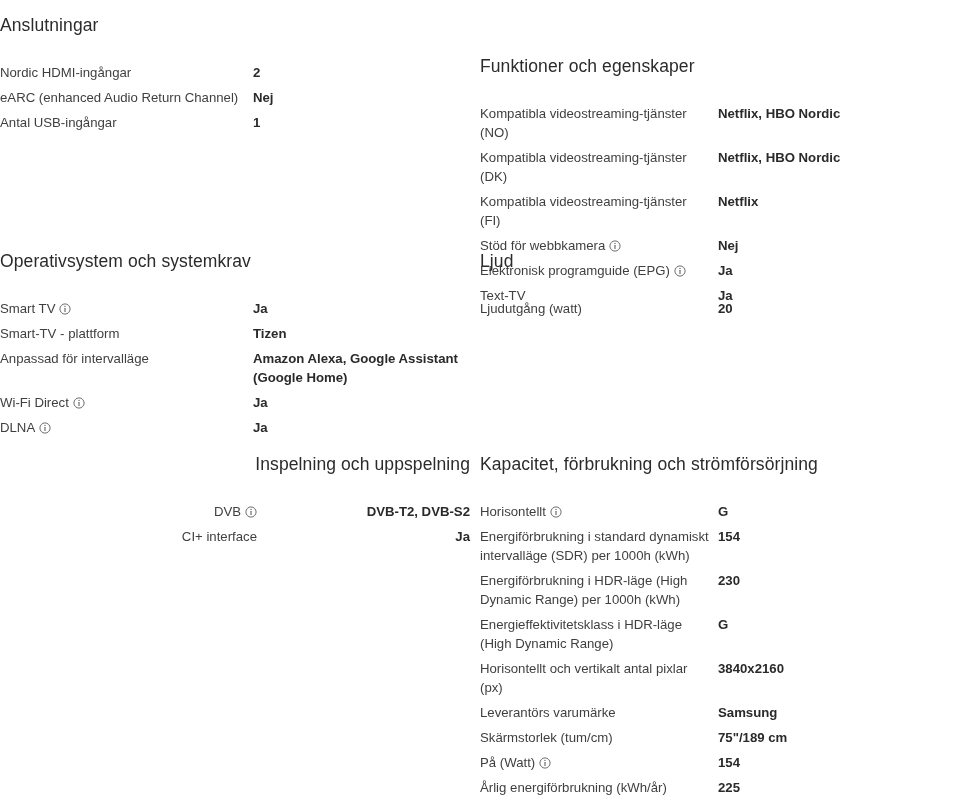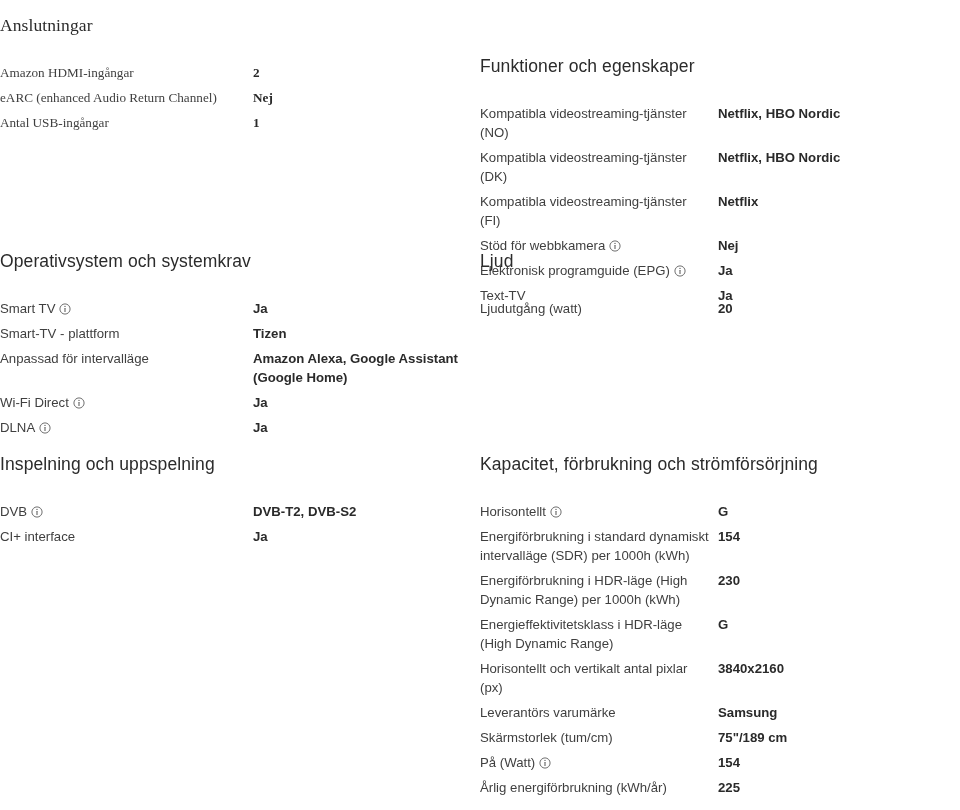--- a/index.html
+++ b/index.html
@@ -96,27 +96,27 @@
 
   
   .gap-title { height: 24px; }
 </style>
 </head>
 <body>
 
 <div class="page">
   <div class="columns">
     <div class="col col-left" id="col-left" style="position: relative;">
-        <div class="section" style="position: absolute; top: 14px; left: 0px; right: 10px; font-family: Liberation Serif, serif;">
+        <div class="section" style="position: absolute; top: 14px; left: 0px; right: 10px;">
           <h2 class="section-title">Anslutningar</h2>
           <div class="gap-title"></div>
           <table class="spec-table">
             <tbody>
               <tr>
-                <td class="spec-label"><span>Amazon HDMI-ingångar</span></td>
+                <td class="spec-label"><span>Nordic HDMI-ingångar</span></td>
                 <td class="spec-value">2</td>
               </tr>
               <tr>
                 <td class="spec-label"><span>eARC (enhanced Audio Return Channel)</span></td>
                 <td class="spec-value">Nej</td>
               </tr>
               <tr>
                 <td class="spec-label"><span>Antal USB-ingångar</span></td>
                 <td class="spec-value">1</td>
               </tr>
@@ -156,21 +156,21 @@
                 <td class="spec-label"><span>DLNA</span><span class="info-icon"><svg width="12" height="12" viewBox="0 0 12 12" aria-hidden="true">
                       <circle cx="6" cy="6" r="5.1" fill="none" stroke="#6f6f6f" stroke-width="1"></circle>
                       <circle cx="6" cy="3.4" r="0.72" fill="#6f6f6f"></circle>
                       <rect x="5.4" y="5.0" width="1.2" height="4.0" rx="0.25" fill="#6f6f6f"></rect>
                     </svg></span></td>
                 <td class="spec-value">Ja</td>
               </tr>
             </tbody>
           </table>
         </div>
-        <div class="section" style="position: absolute; top: 453px; left: 0px; right: 10px;">
+        <div class="section" style="position: absolute; top: 453px; left: 12px; right: 10px; text-align: right;">
           <h2 class="section-title">Inspelning och uppspelning</h2>
           <div class="gap-title"></div>
           <table class="spec-table">
             <tbody>
               <tr>
                 <td class="spec-label"><span>DVB</span><span class="info-icon"><svg width="12" height="12" viewBox="0 0 12 12" aria-hidden="true">
                       <circle cx="6" cy="6" r="5.1" fill="none" stroke="#6f6f6f" stroke-width="1"></circle>
                       <circle cx="6" cy="3.4" r="0.72" fill="#6f6f6f"></circle>
                       <rect x="5.4" y="5.0" width="1.2" height="4.0" rx="0.25" fill="#6f6f6f"></rect>
                     </svg></span></td>

